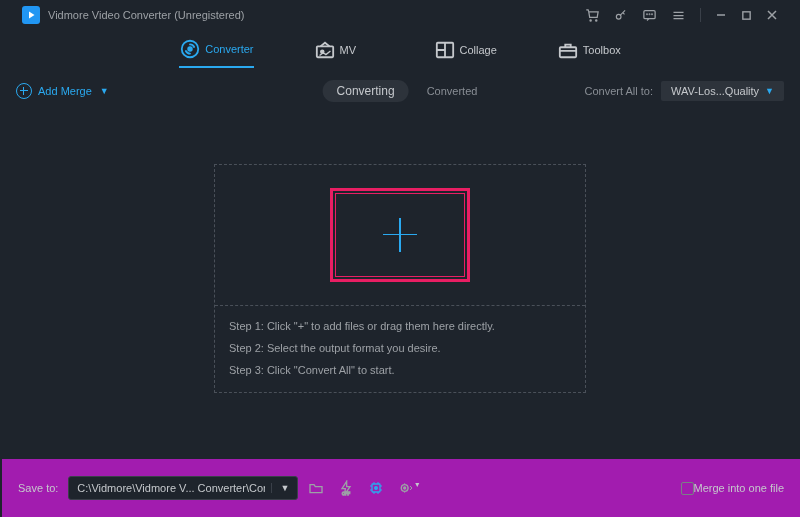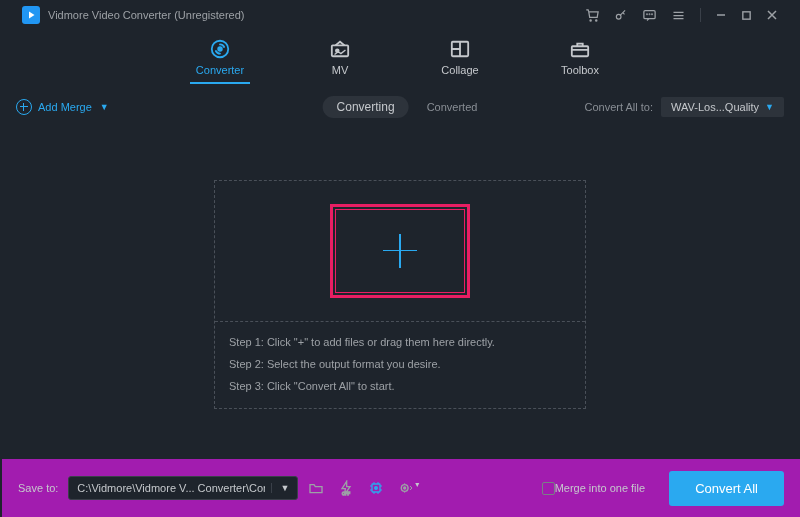--- a/index.html
+++ b/index.html
@@ -5,21 +5,21 @@
 *{margin:0;padding:0;box-sizing:border-box;font-family:"Segoe UI",Arial,sans-serif}
 body{width:800px;height:517px;background:#1e242c;color:#c5c8cc;overflow:hidden;position:relative}
 .titlebar{height:30px;display:flex;align-items:center;padding:0 22px;font-size:11px;color:#9da1a6}
 .titlebar .logo{width:18px;height:18px;background:#2196f3;border-radius:3px;margin-right:8px;display:flex;align-items:center;justify-content:center}
 .titlebar .logo svg{width:12px;height:12px;fill:#fff}
 .titlebar .title{flex:1}
 .titlebar .sysicons{display:flex;gap:14px;align-items:center}
 .titlebar .sysicons span{cursor:pointer;color:#9da1a6;display:flex}
 .titlebar .divider{width:1px;height:14px;background:#3a4049}
 .tabs{display:flex;justify-content:center;gap:60px;padding:8px 0 6px}
-.tab{display:flex;flex-direction:column;align-items:center;gap:4px;cursor:pointer;min-width:60px;padding-bottom:6px}
+.tab{display:flex;flex-direction:row;align-items:center;gap:4px;cursor:pointer;min-width:60px;padding-bottom:6px}
 .tab .ticon{height:22px;display:flex;align-items:center;justify-content:center}
 .tab .tlabel{font-size:11px;color:#c5c8cc}
 .tab.active .tlabel{color:#2aa9f0}
 .tab.active{border-bottom:2px solid #2aa9f0}
 .toolbar{height:34px;display:flex;align-items:center;padding:0 16px;font-size:11px}
 .addfiles{display:flex;align-items:center;gap:6px;color:#2aa9f0;cursor:pointer}
 .addfiles .plus-circle{width:16px;height:16px;border:1.5px solid #2aa9f0;border-radius:50%;position:relative}
 .addfiles .plus-circle:before,.addfiles .plus-circle:after{content:"";position:absolute;background:#2aa9f0}
 .addfiles .plus-circle:before{width:8px;height:1.5px;top:5.5px;left:2.5px}
 .addfiles .plus-circle:after{width:1.5px;height:8px;top:2.5px;left:5.5px}
@@ -216,16 +216,13 @@
           <path d="M10 5v2M10 17v2M4 12h1M15 12h1M6 8l1 1M13 15l1 1M6 16l1-1M13 9l1-1" stroke-width="1.5"></path>
           <path d="M19 10l3 3-3 3" stroke-width="1.5" transform="translate(-1,-1)"></path>
         </svg>
         <span style="font-size:8px;margin-left:1px">▾</span>
       </span>
   </div>
   <div class="merge">
     <span class="chk"></span>
     <span>Merge into one file</span>
   </div>
-  <div class="convert-btn">
-    <span>Convert All</span>
-  </div>
 </div>
 
 </body></html>

